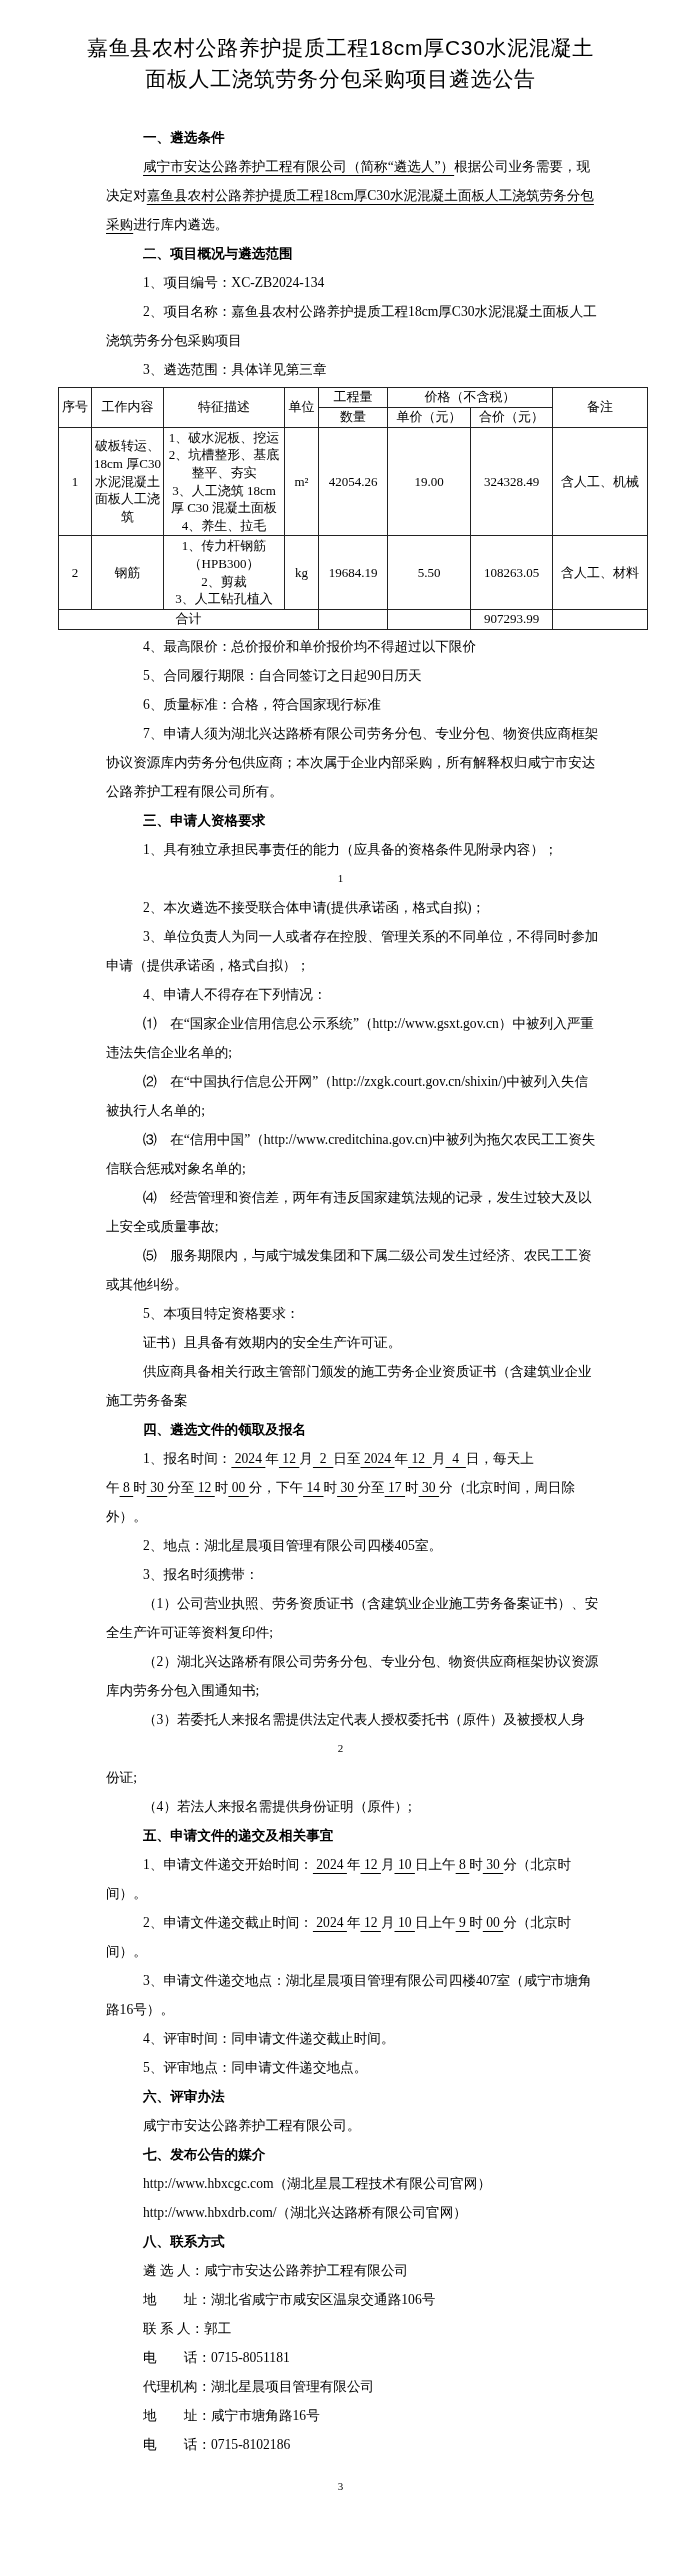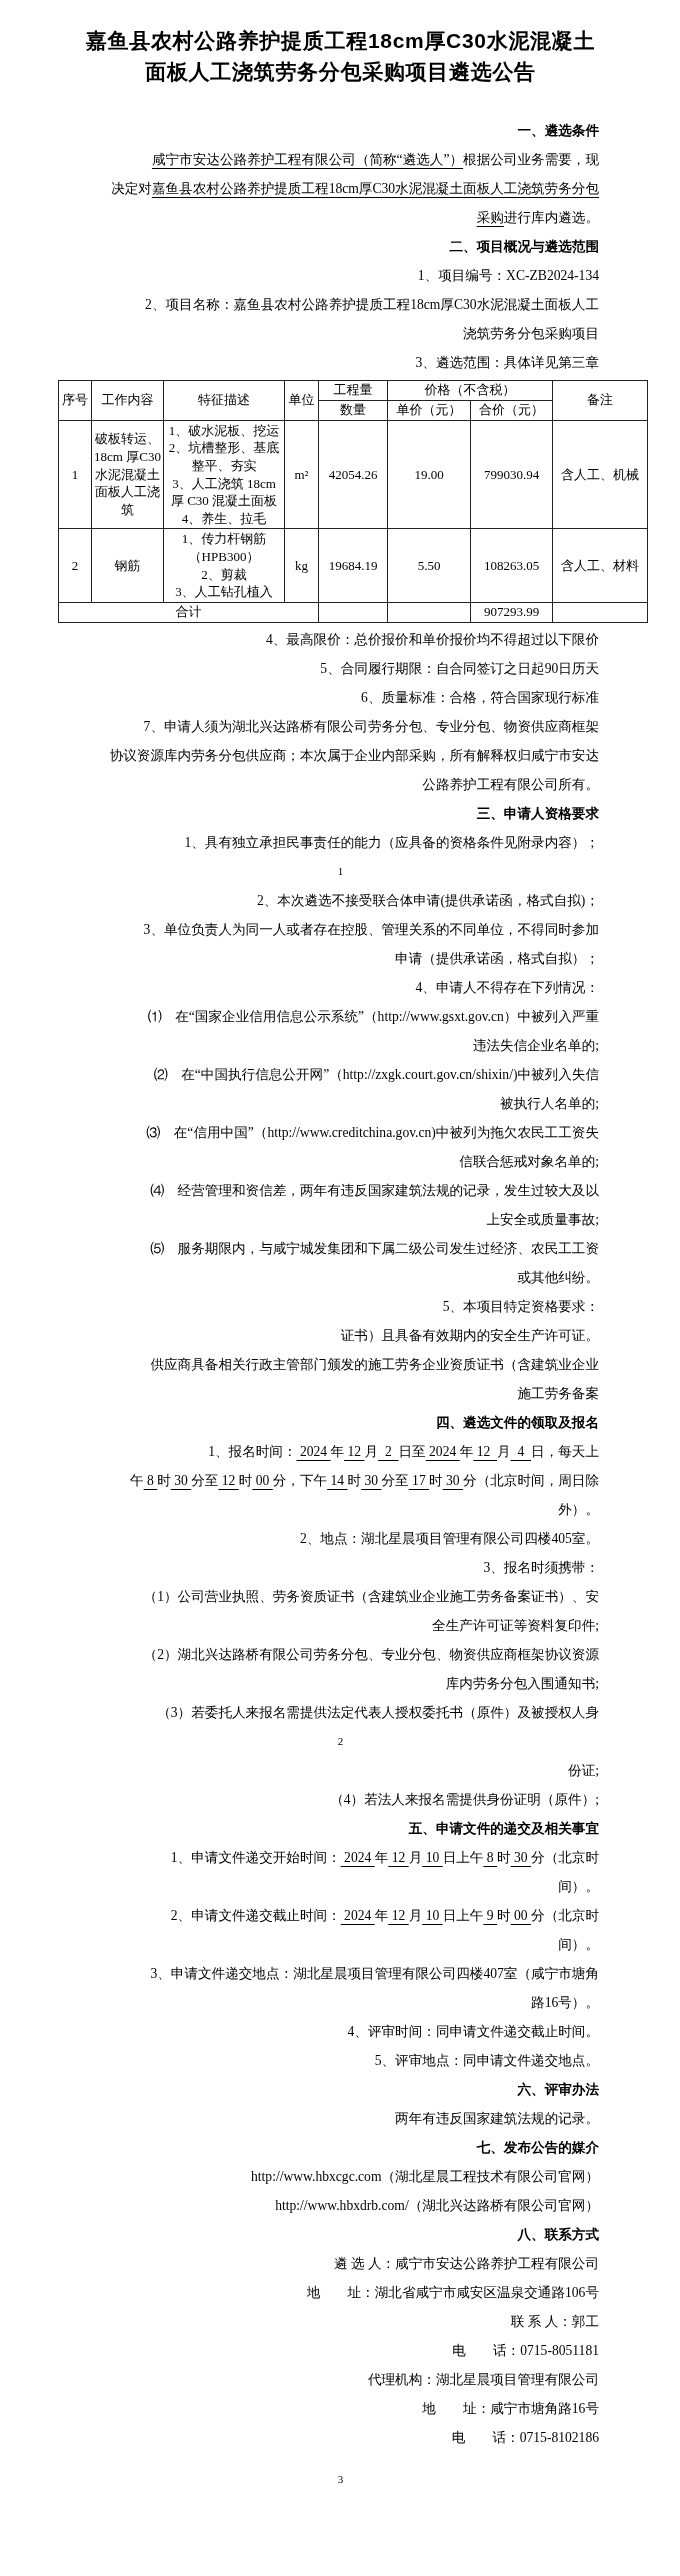--- a/index.html
+++ b/index.html
@@ -2,26 +2,26 @@
 <html style="font-size:11px"><head>
 <meta charset="utf-8">
 <style>
   html,body { margin:0; padding:0; background:#ffffff; }
   .doc {
     width:681px; height:2576px; overflow:hidden;
     background:#ffffff; color:#000;
     font-family:"Liberation Serif","DejaVu Serif",serif;
   }
   .title {
-    padding-top:25px; margin-bottom:29px;
+    padding-top:32px; margin-bottom:29px;
     font-family:"Liberation Sans","DejaVu Sans",sans-serif;
-    font-weight:bold; font-size:21px; line-height:31px;
+    font-weight:normal; font-size:21px; line-height:31px;
     text-align:center; letter-spacing:0.7px;
   }
-  p { margin:0 82px 0 106px; font-size:13.6px; line-height:29px; text-indent:37px;text-align:right; }
+  p { margin:0 82px 0 106px; font-size:13.6px; line-height:29px; text-indent:37px; }
   p.cont { text-indent:0; }
   p.h { font-family:"Liberation Sans","DejaVu Sans",sans-serif; font-weight:bold; }
   .u { text-decoration:underline; text-underline-offset:4.1px; }
   .pagenum { margin:0; text-align:center; text-indent:0; font-size:11px; line-height:29px; }
   .pg3 { margin-top:13px; }
   table.tbl {
     margin:2.7px 0 2.7px 58px; width:590px;
     border-collapse:collapse; table-layout:fixed;
     font-size:13px;
   }
@@ -83,21 +83,21 @@
       <tr>
         <td>1</td>
         <td>破板转运、18cm 厚C30 水泥混凝土面板人工浇筑</td>
         <td class="feature">1、破水泥板、挖运
 2、坑槽整形、基底整平、夯实
 3、人工浇筑 18cm厚 C30 混凝土面板
 4、养生、拉毛</td>
         <td>m²</td>
         <td class="num-r">42054.26</td>
         <td>19.00</td>
-        <td class="num-r">799030.94</td>
+        <td class="num-r">324328.49</td>
         <td>含人工、机械</td>
       </tr>
       <tr>
         <td>2</td>
         <td>钢筋</td>
         <td class="feature">1、传力杆钢筋（HPB300）
 2、剪裁
 3、人工钻孔植入</td>
         <td>kg</td>
         <td class="num-r">19684.19</td>
@@ -151,21 +151,21 @@
   <p>（4）若法人来报名需提供身份证明（原件）;</p>
 
   <p class="h">五、申请文件的递交及相关事宜</p>
   <p><span>1、申请文件递交开始时间：</span><span class="u">&nbsp;2024&nbsp;</span><span>年</span><span class="u">&nbsp;12&nbsp;</span><span>月</span><span class="u">&nbsp;10&nbsp;</span><span>日上午</span><span class="u">&nbsp;8&nbsp;</span><span>时</span><span class="u">&nbsp;30&nbsp;</span><span>分（北京时间）。</span></p>
   <p><span>2、申请文件递交截止时间：</span><span class="u">&nbsp;2024&nbsp;</span><span>年</span><span class="u">&nbsp;12&nbsp;</span><span>月</span><span class="u">&nbsp;10&nbsp;</span><span>日上午</span><span class="u">&nbsp;9&nbsp;</span><span>时</span><span class="u">&nbsp;00&nbsp;</span><span>分（北京时间）。</span></p>
   <p>3、申请文件递交地点：湖北星晨项目管理有限公司四楼407室（咸宁市塘角路16号）。</p>
   <p>4、评审时间：同申请文件递交截止时间。</p>
   <p>5、评审地点：同申请文件递交地点。</p>
 
   <p class="h">六、评审办法</p>
-  <p>两年有违反国家建筑法规的记录。</p>
+  <p>咸宁市安达公路养护工程有限公司。</p>
 
   <p class="h">七、发布公告的媒介</p>
   <p>http://www.hbxcgc.com（湖北星晨工程技术有限公司官网）</p>
   <p>http://www.hbxdrb.com/（湖北兴达路桥有限公司官网）</p>
 
   <p class="h">八、联系方式</p>
   <p><span>遴 选 人：</span><span>咸宁市安达公路养护工程有限公司</span></p>
   <p><span>地　　址：</span><span>湖北省咸宁市咸安区温泉交通路106号</span></p>
   <p><span>联 系 人：</span><span>郭工</span></p>
   <p><span>电　　话：</span><span>0715-8051181</span></p>

